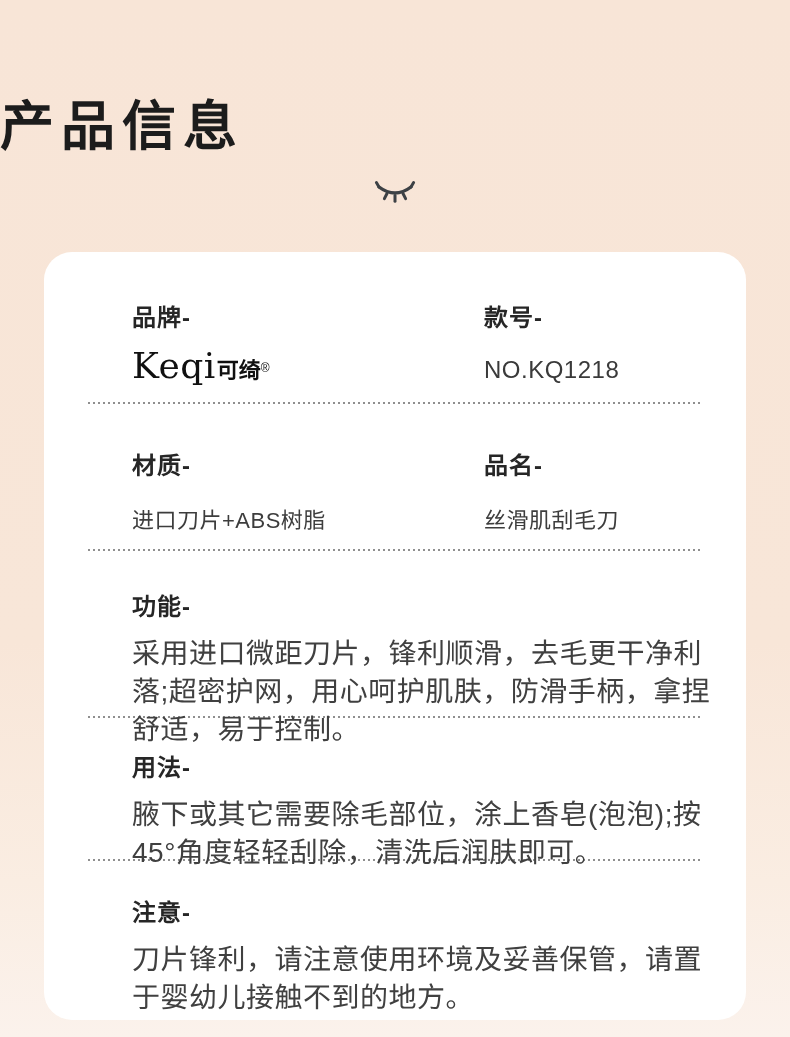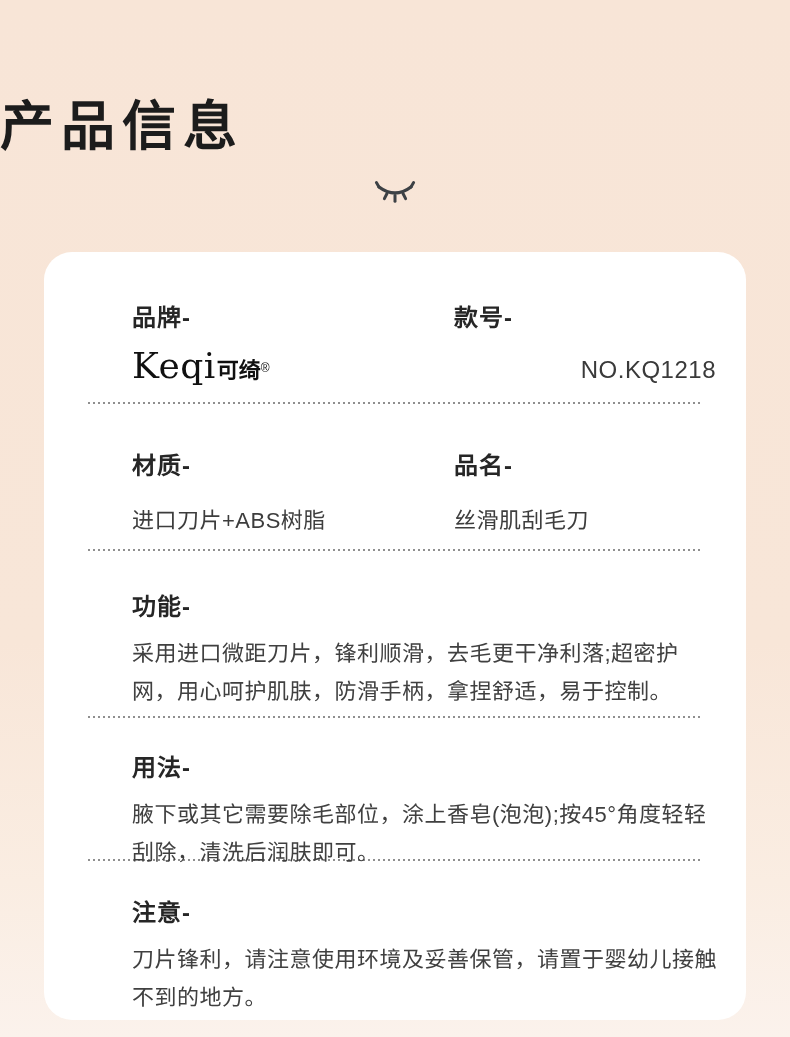--- a/index.html
+++ b/index.html
@@ -37,41 +37,41 @@
   .divider {
     height: 2px;
     margin: 0 44px;
     background-image: repeating-linear-gradient(90deg,
       #8f8f8f 0, #8f8f8f 2px, transparent 2px, transparent 5px);
   }
   .row2col {
     display: grid;
     grid-template-columns: 322px 1fr;
     padding: 0 30px 0 88px;
+    gap: 30px;
   }
   .row-brand { height: 150px; padding-top: 46px; }
   .row-name  { height: 145px; padding-top: 42px; }
   .field-label {
     font-size: 24px;
     font-weight: 700;
     letter-spacing: 1px;
     color: #262626;
   }
   .field-value {
     margin-top: 21px;
     font-size: 22px;
     letter-spacing: 0.5px;
     color: #3d3d3d;
   }
   .model-value {
     margin-top: 23px;
     font-size: 24px;
     letter-spacing: 0.5px;
     color: #3a3a3a;
-    text-align: right;
   }
   .logo-line { margin-top: 12px; white-space: nowrap; color: #101010; }
   .logo-latin {
     font-family: "DejaVu Serif", "Liberation Serif", serif;
     font-size: 36px;
     font-weight: 500;
     letter-spacing: 0.5px;
     margin-top: 12px;
   }
   .logo-cjk {
@@ -85,21 +85,21 @@
   }
   .section {
     padding: 36px 30px 0 88px;
   }
   .section-feature { height: 165px; }
   .section-usage   { height: 141px; padding-top: 30px; }
   .section-caution { padding-top: 32px; }
   .section-body {
     margin-top: 13px;
     width: 586px;
-    font-size: 22px;
+    font-size: 28px;
     line-height: 38px;
     letter-spacing: 0.5px;
     color: #404040;
   }
 </style>
 </head>
 <body>
 
 <div class="page">
 

